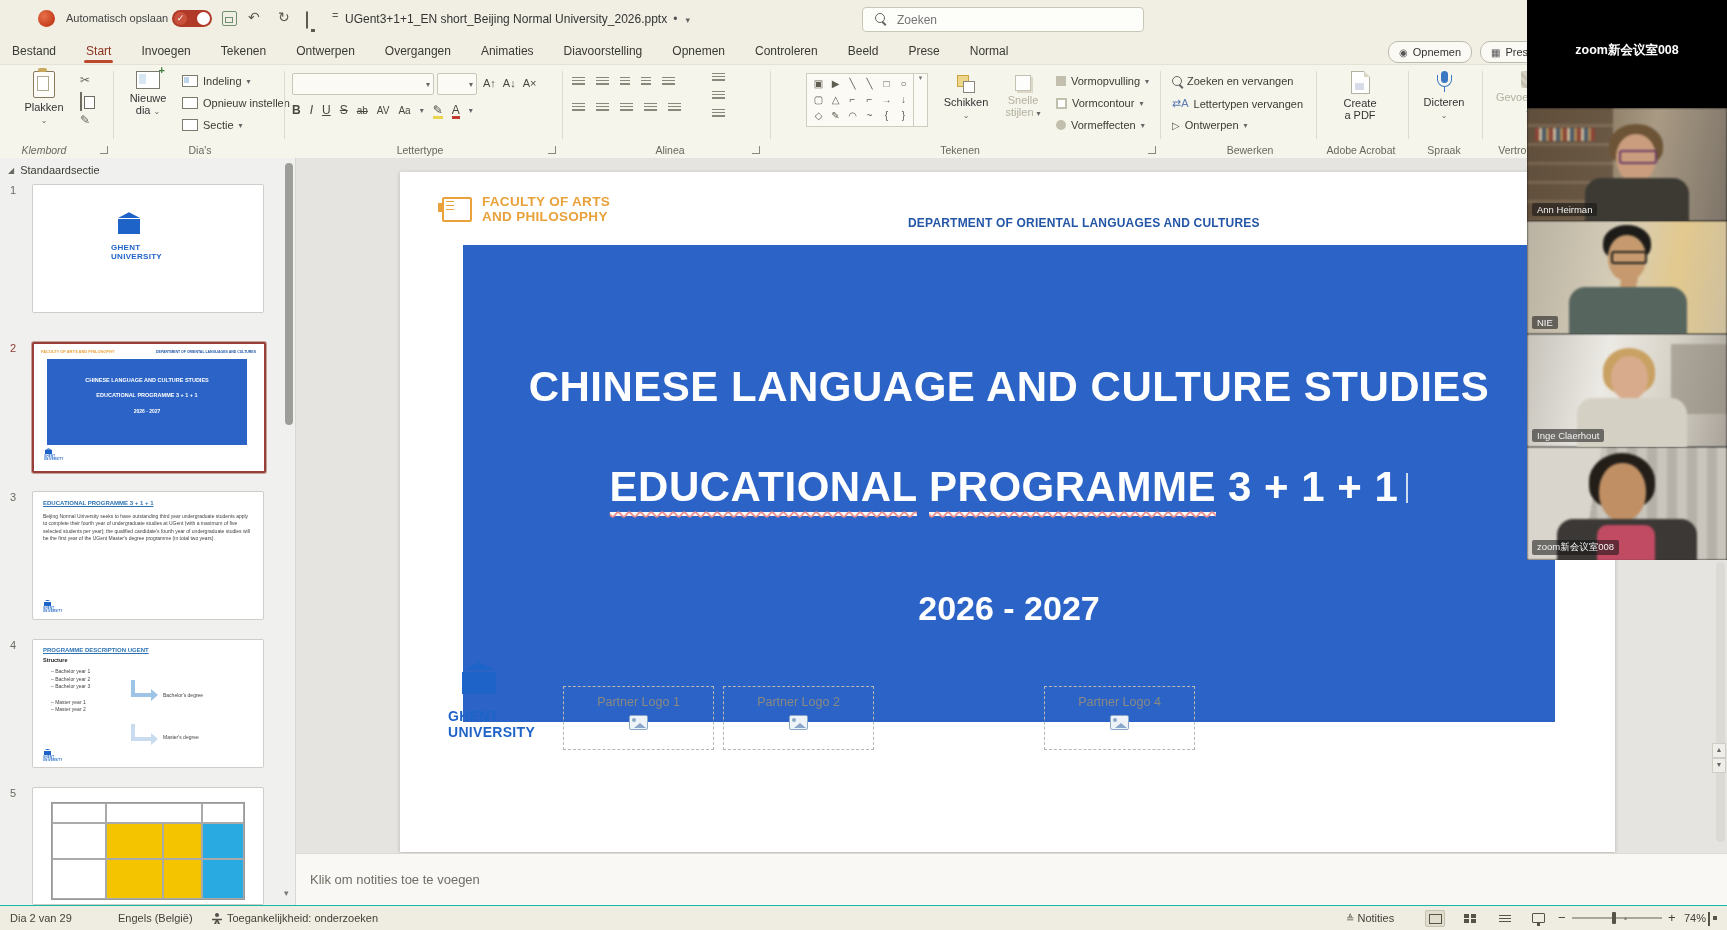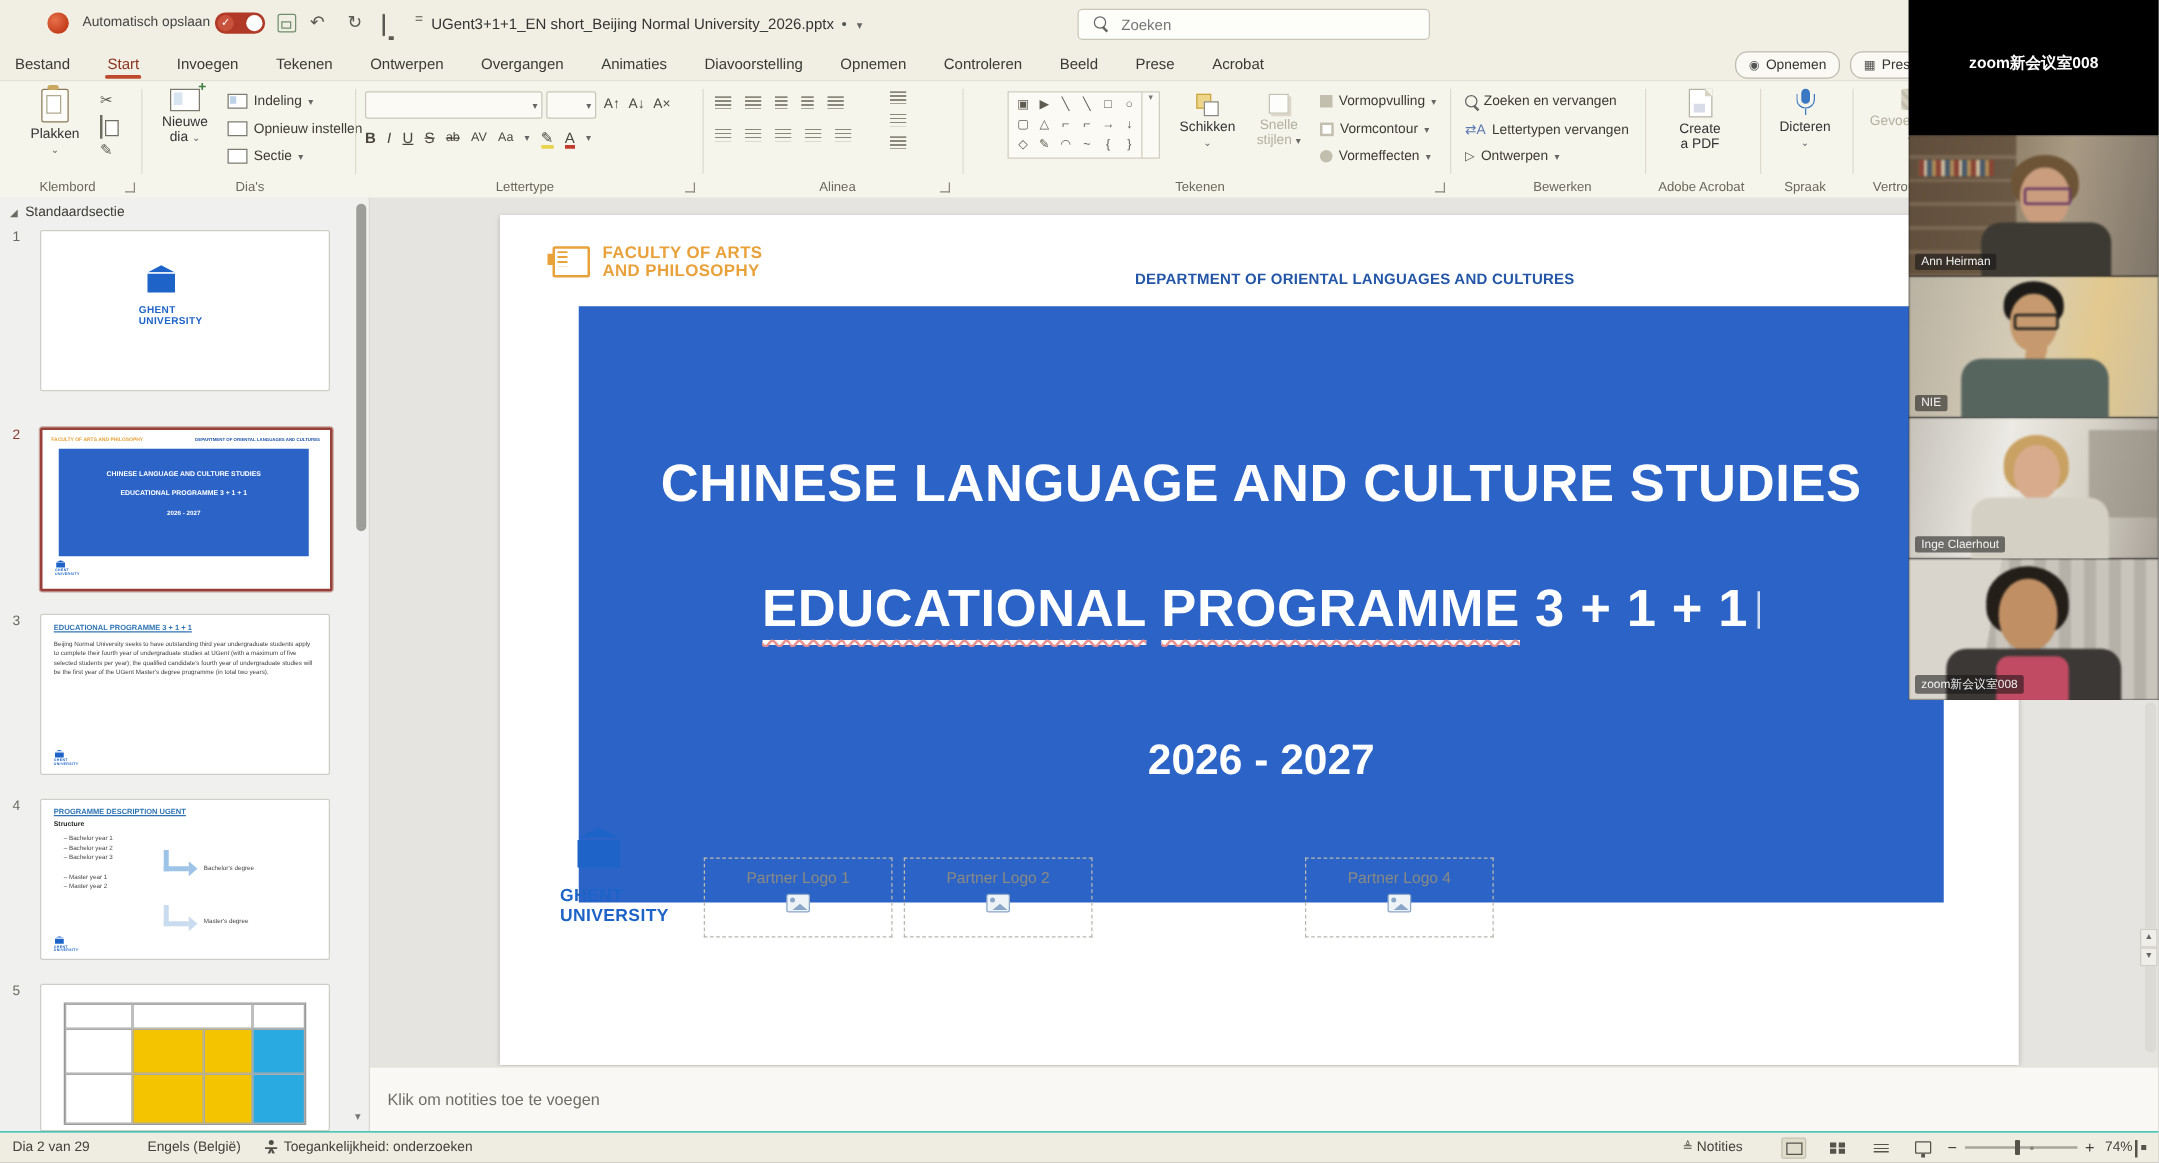--- a/index.html
+++ b/index.html
@@ -237,42 +237,42 @@
       <span class="menu-tab">Invoegen</span>
       <span class="menu-tab">Tekenen</span>
       <span class="menu-tab">Ontwerpen</span>
       <span class="menu-tab">Overgangen</span>
       <span class="menu-tab">Animaties</span>
       <span class="menu-tab">Diavoorstelling</span>
       <span class="menu-tab">Opnemen</span>
       <span class="menu-tab">Controleren</span>
       <span class="menu-tab">Beeld</span>
       <span class="menu-tab">Prese</span>
-      <span class="menu-tab">Acrobat</span>
+      <span class="menu-tab">Normal</span>
     </div>
     <div class="top-btn" id="btn-record">
       <span class="bullet">◉</span>
       <span>Opnemen</span>
     </div>
     <div class="top-btn" id="btn-present">
       <span class="bullet">▦</span>
       <span>Prese</span>
     </div>
   </div>
 
   <div id="ribbon">
 
     <div class="big-btn" style="left:18px;width:52px;">
       <div class="ic-clipboard"></div>
       <div class="cap"><span>Plakken</span><br><span class="chev-s">⌄</span></div>
     </div>
     <span class="sm-ic abs" style="left:80px;top:8px;">✂</span>
     <span class="abs" style="left:80px;top:28px;"><span class="ic-copy"></span></span>
     <span class="sm-ic abs" style="left:80px;top:48px;">✎</span>
-    <div class="rg-label" style="left:10px;width:88px;">Klembord</div>
+    <div class="rg-label" style="left:0;width:88px;font-style:italic;">Klembord</div>
     <div class="launcher" style="left:100px;"></div>
     <div class="rg-sep" style="left:113px;"></div>
 
     <div class="big-btn" style="left:122px;width:52px;">
       <div class="ic-newslide"></div>
       <div class="cap"><span>Nieuwe dia</span> <span class="chev-s">⌄</span></div>
     </div>
     <div class="row-btn" style="left:182px;top:10px;">
       <span class="ic-slide-sm fill"></span>
       <span>Indeling</span>

